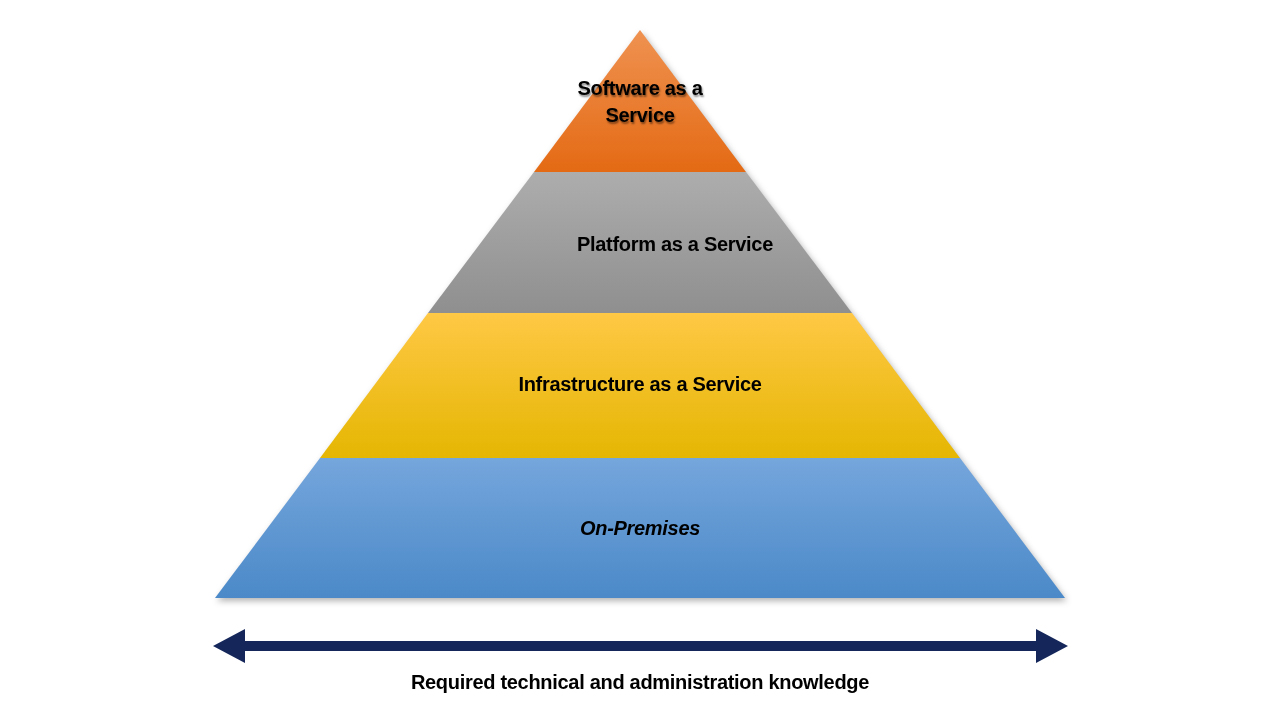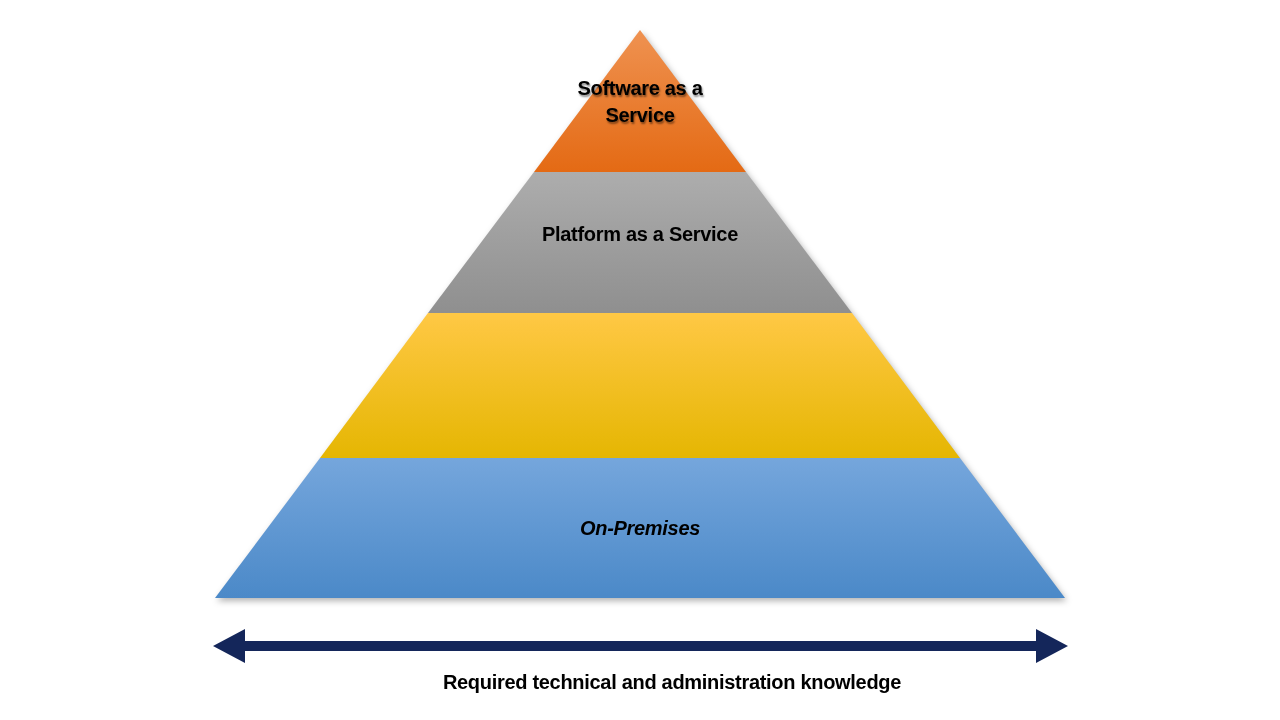--- a/index.html
+++ b/index.html
@@ -34,24 +34,24 @@
     letter-spacing: -0.3px;
     text-align: center;
     white-space: nowrap;
   }
   .lbl-saas {
     top: 75px;
     width: 175px;
     white-space: normal;
     text-shadow: 1px 2px 2px rgba(0,0,0,0.45);
   }
-  .lbl-paas { top: 221px; }
+  .lbl-paas { top: 231px; margin-left: 35px; }
   .lbl-iaas { top: 371px; }
   .lbl-onprem { top: 515px; font-style: italic; }
-  .lbl-axis { top: 669px; margin-left: 32px; }
+  .lbl-axis { top: 669px; }
 </style>
 </head>
 <body>
 
 <div class="stage">
 
   <svg width="1280" height="720" viewBox="0 0 1280 720">
     <defs>
       <linearGradient id="grad-saas" x1="0" y1="0" x2="0" y2="1">
         <stop offset="0" stop-color="#EF9251"></stop>
@@ -78,18 +78,19 @@
       <polygon points="320,458 960,458 1065,598 215,598" fill="url(#grad-onprem)"></polygon>
     </g>
 
     <path d="M 213 646 L 245 629 L 245 641 L 1036 641 L 1036 629 L 1068 646 L 1036 663 L 1036 651 L 245 651 L 245 663 Z" fill="#14265A"></path>
   </svg>
 
   <div class="lbl lbl-saas">Software as a Service</div>
 
   <div class="lbl lbl-paas">Platform as a Service</div>
 
+  <div class="lbl lbl-iaas">Infrastructure as a Service</div>
 
   <div class="lbl lbl-onprem">On-Premises</div>
 
   <div class="lbl lbl-axis">Required technical and administration knowledge</div>
 
 </div>
 
 </body></html>

